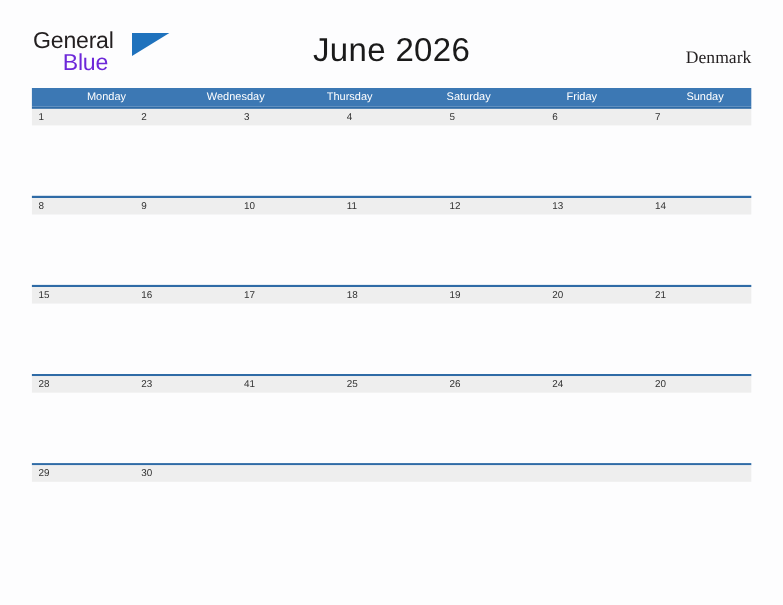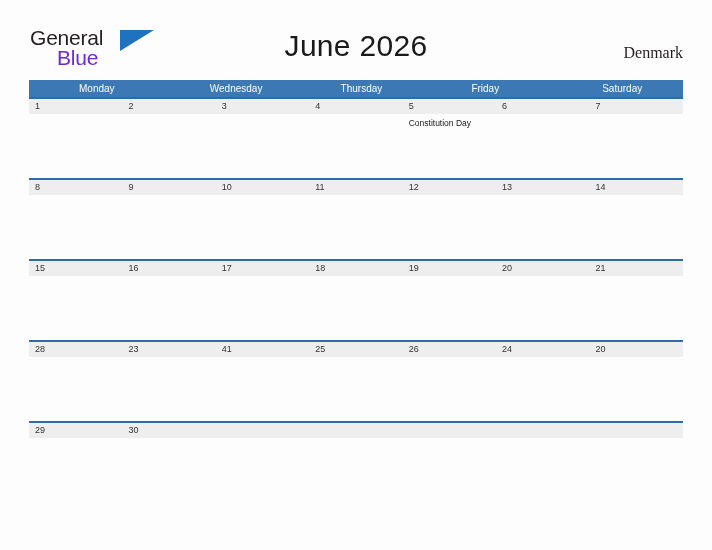--- a/index.html
+++ b/index.html
@@ -155,40 +155,40 @@
 
   <div class="country-label">Denmark</div>
 </div>
 
 <div class="calendar">
 
   <div class="weekday-row">
     <div class="weekday-cell">Monday</div>
     <div class="weekday-cell">Wednesday</div>
     <div class="weekday-cell">Thursday</div>
+    <div class="weekday-cell">Saturday</div>
     <div class="weekday-cell">Friday</div>
-    <div class="weekday-cell">Saturday</div>
+    <div class="weekday-cell">Sunday</div>
   </div>
 
   <div class="week-row">
     <div class="day-band">
       <div class="day-num-cell">1</div>
       <div class="day-num-cell">2</div>
       <div class="day-num-cell">3</div>
       <div class="day-num-cell">4</div>
       <div class="day-num-cell">5</div>
       <div class="day-num-cell">6</div>
       <div class="day-num-cell">7</div>
     </div>
     <div class="day-body">
       <div class="day-event-cell"></div>
       <div class="day-event-cell"></div>
       <div class="day-event-cell"></div>
       <div class="day-event-cell"></div>
-      <div class="day-event-cell">Constitution Day</div>
       <div class="day-event-cell"></div>
       <div class="day-event-cell"></div>
     </div>
   </div>
 
   <div class="week-row">
     <div class="day-band">
       <div class="day-num-cell">8</div>
       <div class="day-num-cell">9</div>
       <div class="day-num-cell">10</div>

